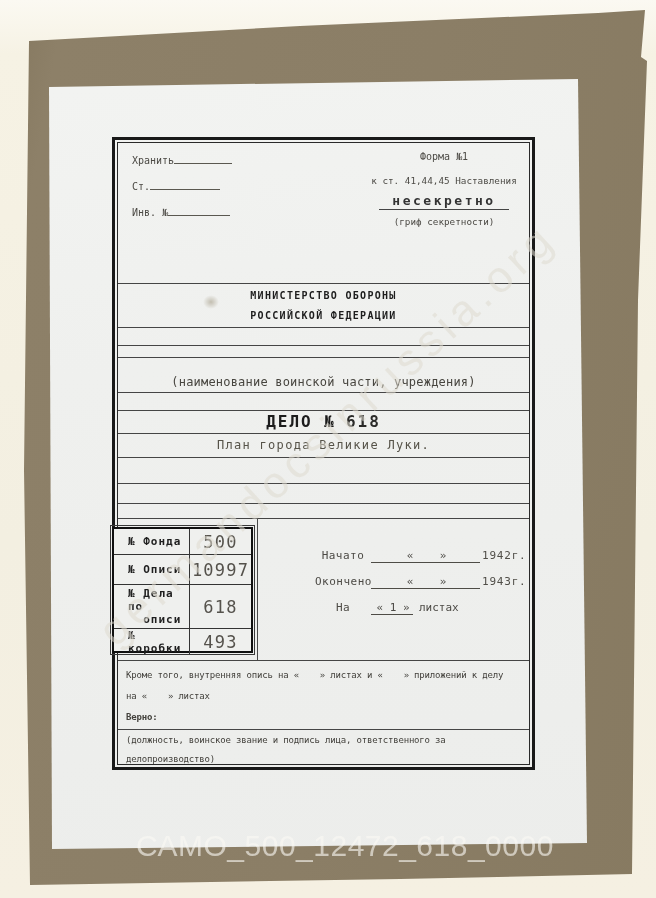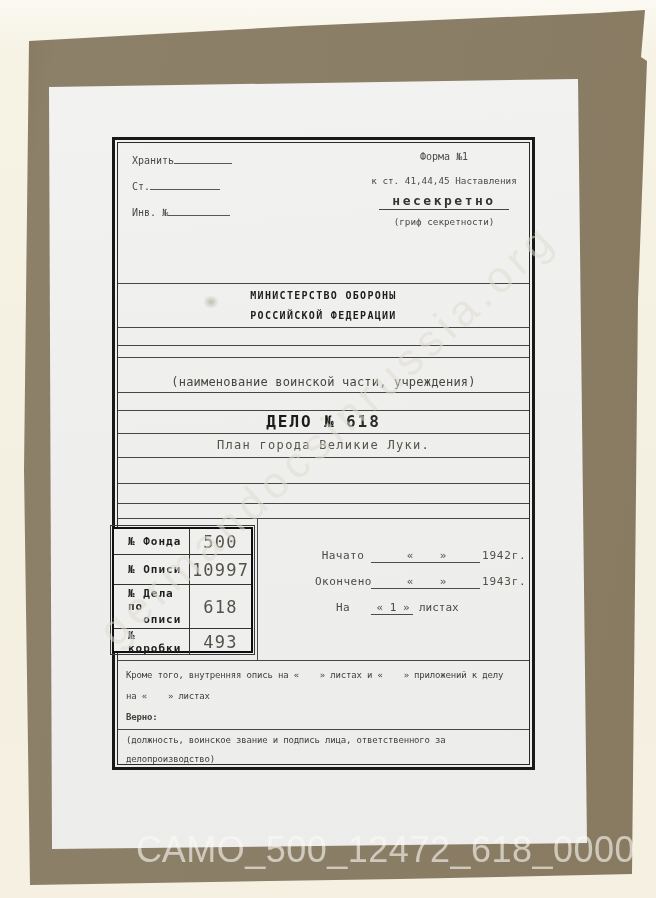--- a/index.html
+++ b/index.html
@@ -86,21 +86,21 @@
   .bdivider { position:absolute; left:0; right:0; top:68px; height:1px; background:#454545; }
   .cap1 { top:74px; }
   .cap2 { top:93px; }
 
   
   .wm-diagonal { position:absolute; left:-12px; top:408px; width:684px; height:58px;
     text-align:center; transform:rotate(-42.5deg);
     font-family:"Liberation Sans","DejaVu Sans",sans-serif; font-size:44px; letter-spacing:6px;
     color:rgba(222,219,208,.55); pointer-events:none; }
   .wm-bottom { position:absolute; left:136px; top:829px; width:420px;
-    font-family:"Liberation Sans","DejaVu Sans",sans-serif; font-size:36px; letter-spacing:.5px;
+    font-family:"Liberation Sans","DejaVu Sans",sans-serif; font-size:30px; letter-spacing:.5px;
     color:rgba(250,249,244,.62); pointer-events:none; }
 
   .stain { position:absolute; left:203px; top:295px; width:16px; height:14px; border-radius:50%;
     background:radial-gradient(ellipse,rgba(110,95,60,.35),rgba(110,95,60,0) 70%); }
 </style>
 </head>
 <body>
 
 <div class="scene">
 

